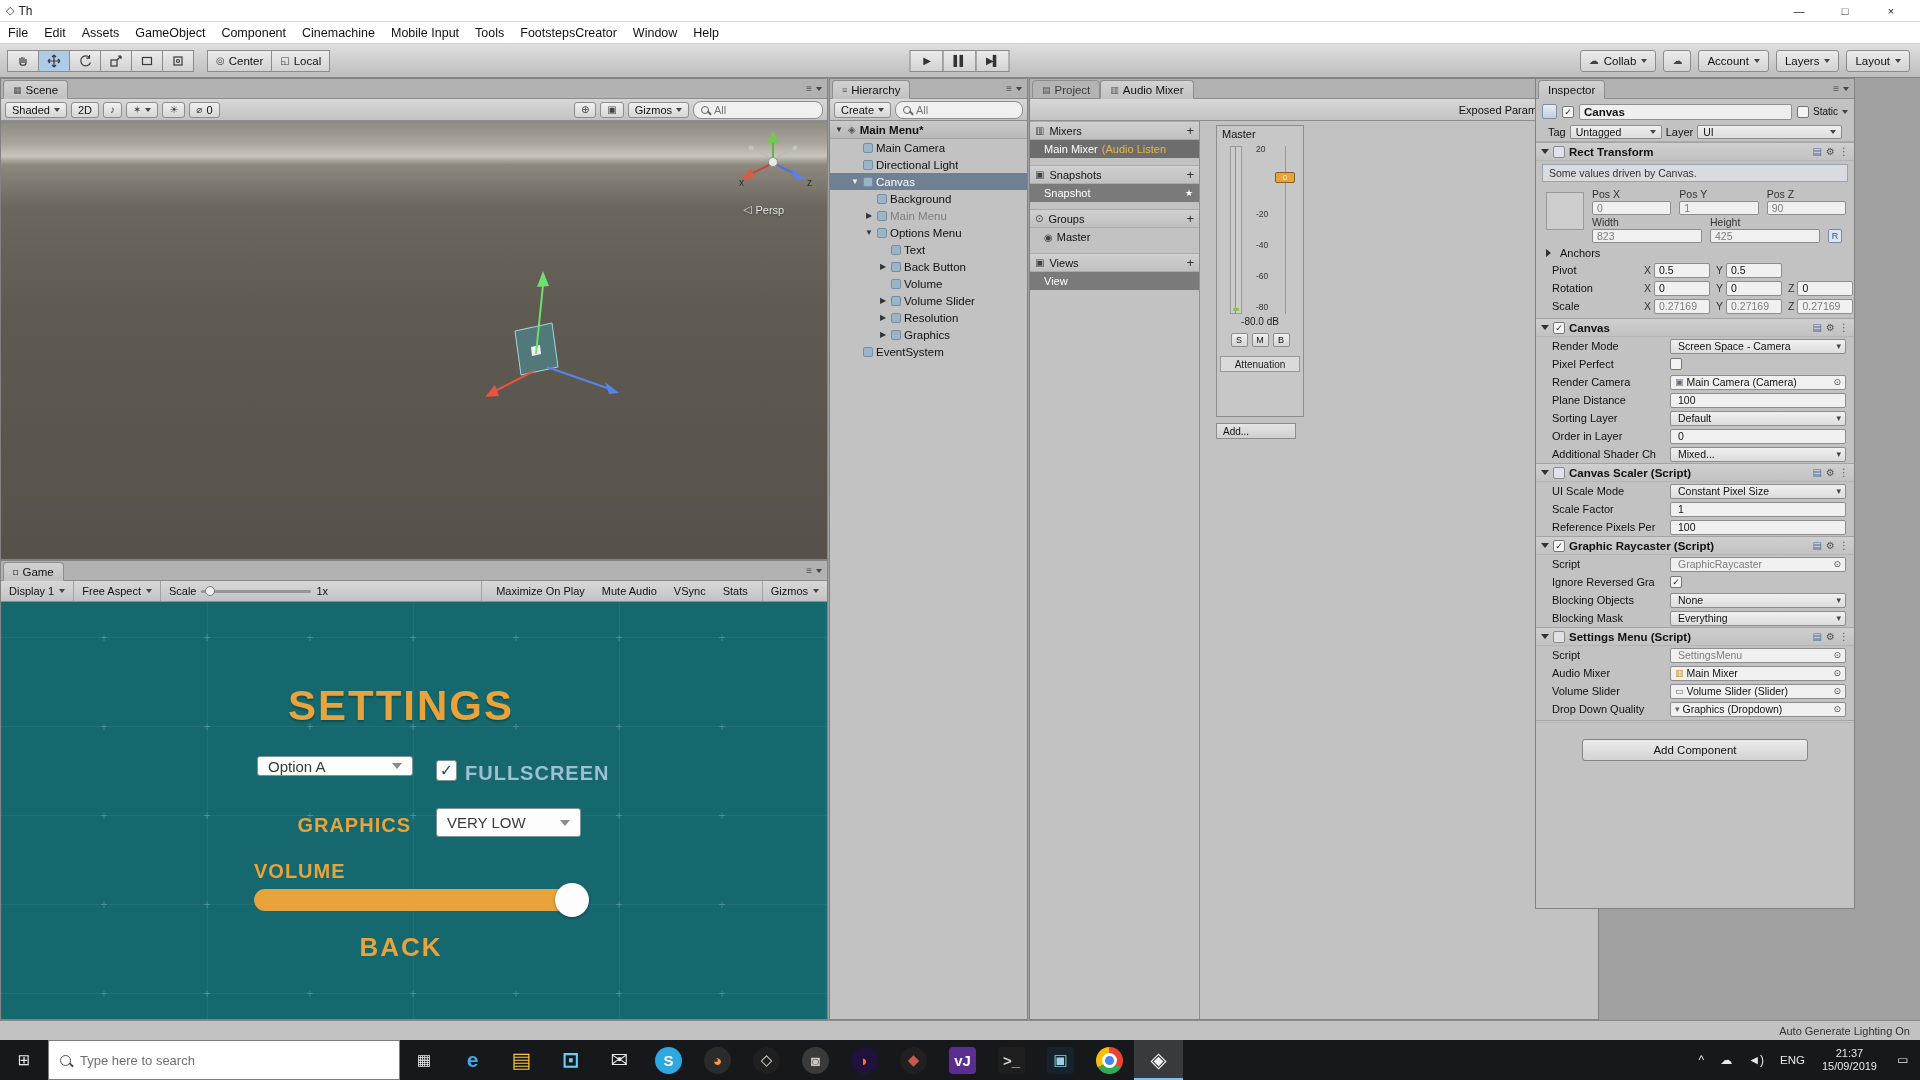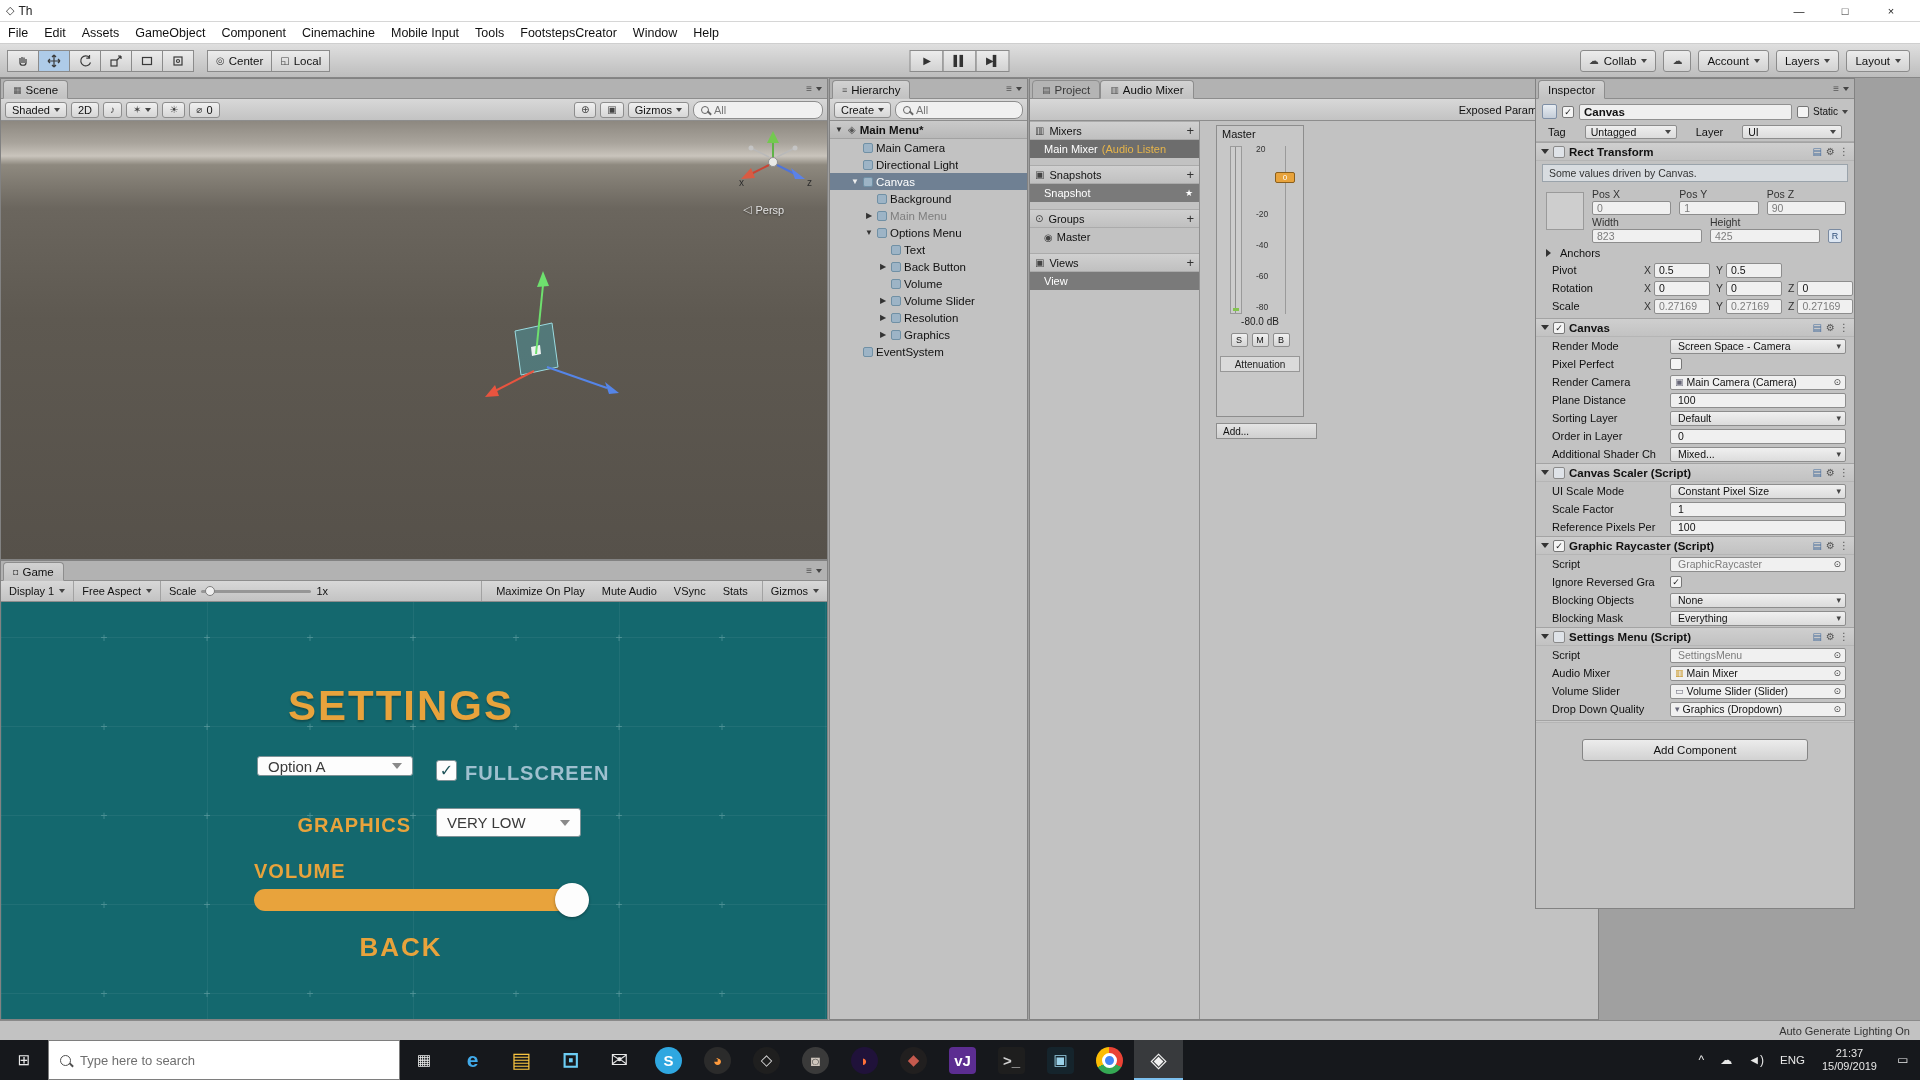--- a/index.html
+++ b/index.html
@@ -102,31 +102,31 @@
 .fader{position:relative;height:172px;margin:2px 5px 0}
 .meter{position:absolute;left:8px;top:2px;bottom:2px;width:12px;border:1px solid #9a9a9a;background:linear-gradient(to right,#cdcdcd 4px,#8f8f8f 4px,#8f8f8f 5px,#cdcdcd 5px)}
 .meter .fill{position:absolute;left:2px;right:2px;bottom:2px;height:3px;background:#84c44f}
 .tick{position:absolute;left:34px;font-size:8.5px;color:#333}
 .fhandle{position:absolute;right:3px;top:16%;width:20px;height:11px;background:#e8a33c;border:1px solid #8a5f1d;border-radius:2px;color:#fff;font-size:8px;display:flex;align-items:center;justify-content:center}
 .ftrack{position:absolute;right:12px;top:2px;bottom:2px;width:1px;background:#9a9a9a}
 .db{height:14px;text-align:center;font-size:10px;color:#222}
 .smb{display:flex;justify-content:center;gap:4px;padding:3px 0}
 .smbbtn{width:17px;height:14px;border:1px solid #8d8d8d;border-radius:2px;background:linear-gradient(#f0f0f0,#d5d5d5);font-size:9px;display:flex;align-items:center;justify-content:center}
 .fxrow{margin:6px 3px 0;height:16px;background:#dadada;border:1px solid #979797;font-size:10px;display:flex;align-items:center;justify-content:center;color:#222}
-.addrow{position:absolute;left:16px;top:302px;width:101px;height:16px;border:1px solid #8d8d8d;background:linear-gradient(#e4e4e4,#cfcfcf);font-size:10px;display:flex;align-items:center;padding-left:6px}
+.addrow{position:absolute;left:16px;top:302px;width:80px;height:16px;border:1px solid #8d8d8d;background:linear-gradient(#e4e4e4,#cfcfcf);font-size:10px;display:flex;align-items:center;padding-left:6px}
 .exposed{margin-left:auto;display:flex;align-items:center;gap:4px;font-size:11px;padding-right:6px}
 
 
 #inspector-panel{left:1535px;top:78px;width:320px;height:831px}
 .ihead{height:25px;display:flex;align-items:center;gap:5px;padding:3px 6px}
 .icanvas{width:15px;height:15px;border:1px solid #7f8fa5;background:linear-gradient(#e8edf3,#c4cdd8);border-radius:2px;flex:none}
 .checkbox{width:12px;height:12px;border:1px solid #777;background:#f4f4f4;border-radius:2px;display:flex;align-items:center;justify-content:center;font-size:9px;color:#222;flex:none}
 .namefield{flex:1;height:16px;border:1px solid #909090;background:#efefef;border-radius:2px;font-weight:bold;font-size:11.5px;display:flex;align-items:center;padding:0 4px}
 .staticgrp{display:flex;align-items:center;gap:4px;font-size:10px}
-.tagrow{height:18px;display:flex;align-items:center;gap:19px;padding:0 12px;font-size:11px;border-bottom:1px solid #ababab;padding-bottom:2px}
+.tagrow{height:18px;display:flex;align-items:center;gap:4px;padding:0 12px;font-size:11px;border-bottom:1px solid #ababab;padding-bottom:2px}
 .minidrop{height:14px;border:1px solid #8d8d8d;border-radius:2px;background:linear-gradient(#efefef,#dcdcdc);display:flex;align-items:center;padding:0 5px;font-size:10.5px;gap:5px}
 .chead{height:19px;background:linear-gradient(#cfcfcf,#c2c2c2);border-top:1px solid #a3a3a3;border-bottom:1px solid #b5b5b5;display:flex;align-items:center;gap:4px;padding:0 5px;font-size:11.5px}
 .chead .title{font-weight:bold}
 .fold{width:0;height:0;border:4px solid transparent;border-top:5px solid #333;margin-top:4px;flex:none}
 .fold.closed{border:4px solid transparent;border-left:5px solid #333;margin:0 0 0 2px}
 .hicons{margin-left:auto;display:flex;align-items:center;gap:4px;color:#555;font-size:10px}
 .hicons .bluebook{color:#4a6f9e}
 .cicon{width:12px;height:12px;border:1px solid #8a8a8a;background:#dfe3e8;border-radius:2px;flex:none}
 .infobox{margin:3px 6px;border:1px solid #9aa3ab;background:#d8dce0;font-size:10.5px;padding:2px 6px;color:#333}
 .irow{display:flex;align-items:center;height:18px;padding:0 8px 0 16px;font-size:11px}

